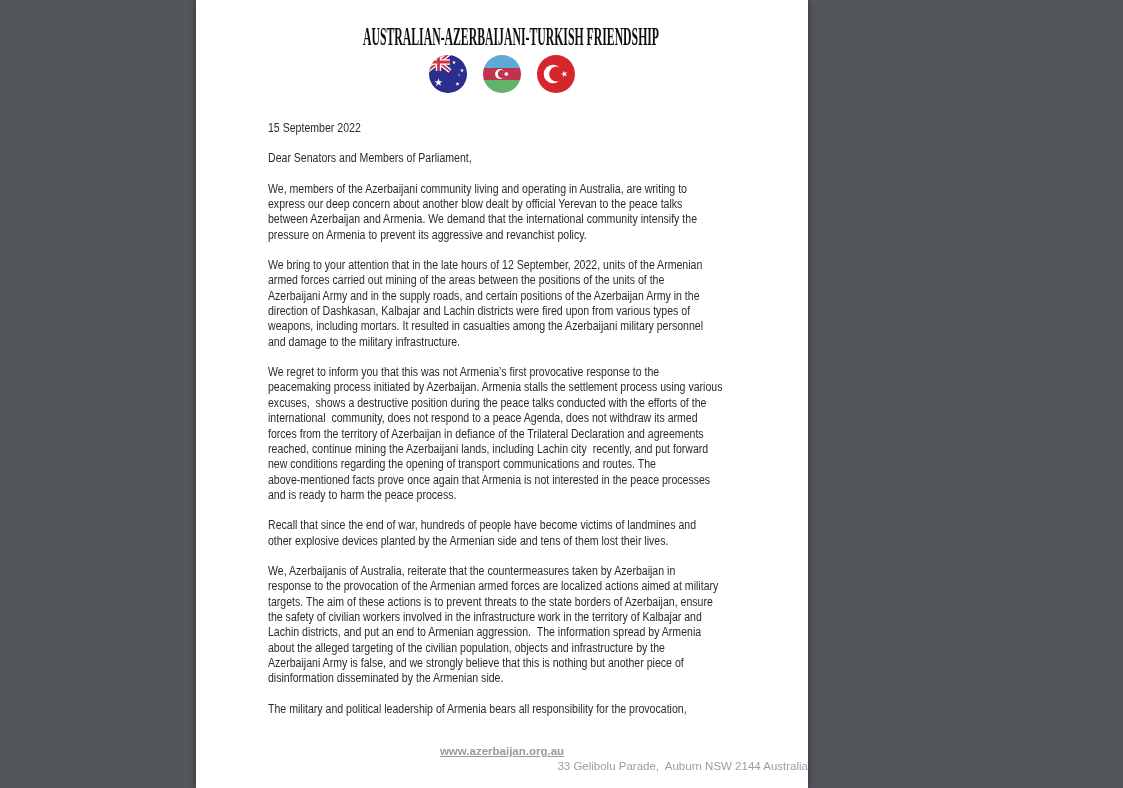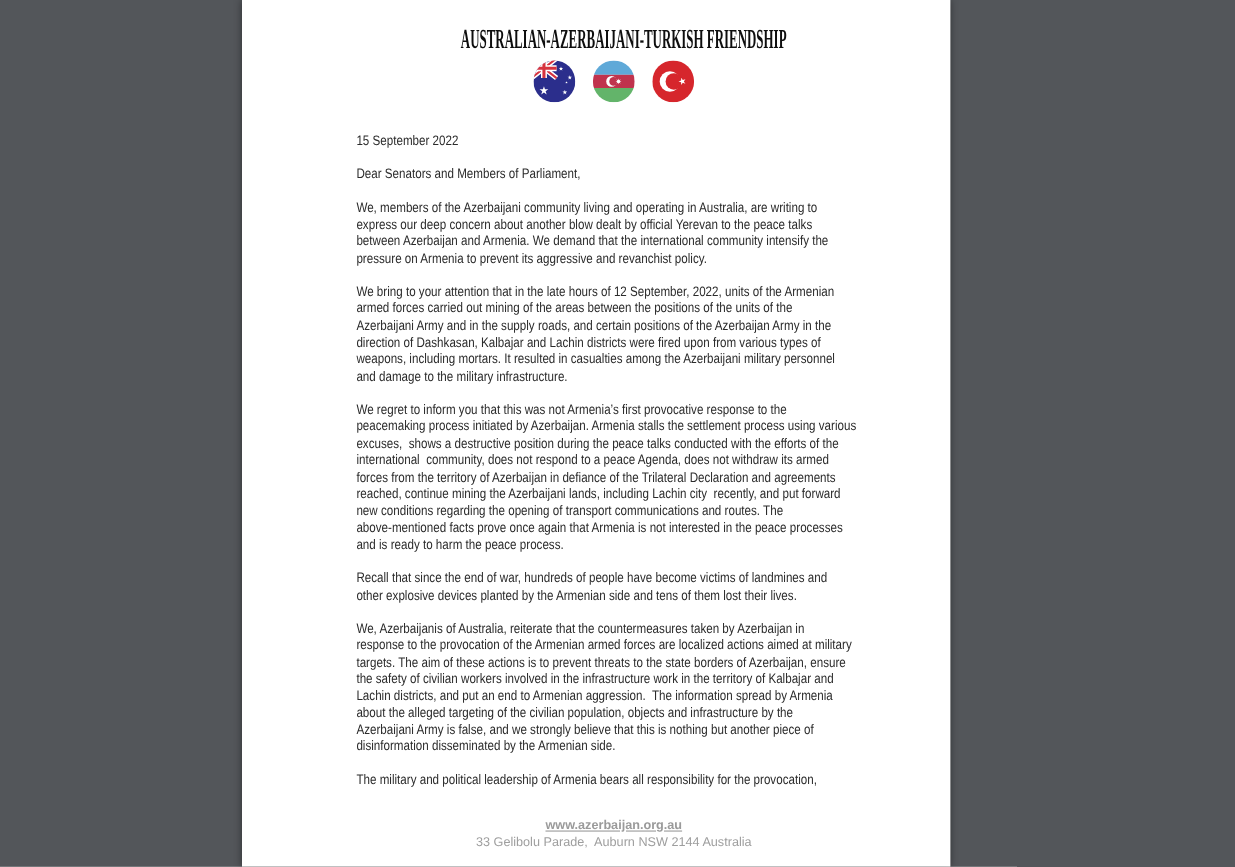--- a/index.html
+++ b/index.html
@@ -3,25 +3,24 @@
 <meta charset="utf-8">
 <style>
   html,body { margin:0; padding:0; }
   body {
     width:1123px; height:788px; overflow:hidden;
     background:#53565a;
     font-family:"Liberation Sans", sans-serif;
   }
   .canvas { position:relative; width:1123px; height:788px; }
   .page {
-    position:absolute; left:220px; top:0; width:612px; height:788px;
+    position:absolute; left:196px; top:0; width:612px; height:788px;
     background:#ffffff;
     box-shadow:0 0 7px rgba(0,0,0,0.45);
     overflow:hidden;
-    padding-left:32px;
   }
   h1.doc-title {
     margin:27px 0 0; height:19px; line-height:19px;
     text-align:center;
     font-family:"Liberation Serif", serif;
     font-weight:bold; font-size:25px; color:#0e0e0e;
   }
   .title-inner {
     display:inline-block; white-space:nowrap;
     transform:scaleX(0.47); transform-origin:center center;
@@ -37,21 +36,21 @@
     transform:scaleX(0.845); transform-origin:0 0;
   }
   .letter p { margin:0 0 15px 0; white-space:pre; }
   .footer { margin-top:24px; text-align:center; }
   .site-link {
     display:inline-block;
     font-size:11.5px; line-height:14px; font-weight:bold;
     color:#9a9a9a; text-decoration:underline;
   }
   .addr {
-    font-size:11.5px; line-height:15px; color:#9e9e9e; white-space:pre;
+    font-size:11.5px; line-height:15px; color:#9e9e9e; white-space:pre;text-align:right;
   }
 </style>
 </head>
 <body>
 
 <div class="canvas">
   <div class="page">
 
     <h1 class="doc-title"><span class="title-inner">AUSTRALIAN-AZERBAIJANI-TURKISH FRIENDSHIP</span></h1>
 

